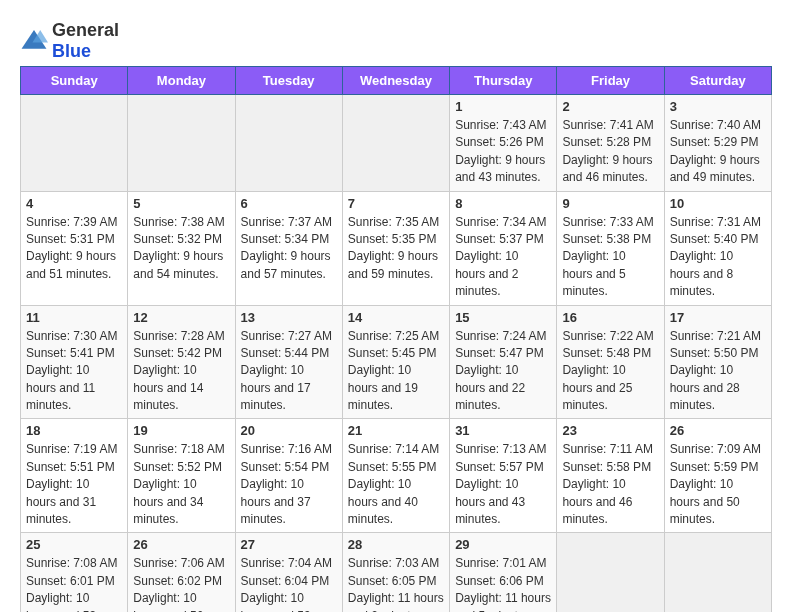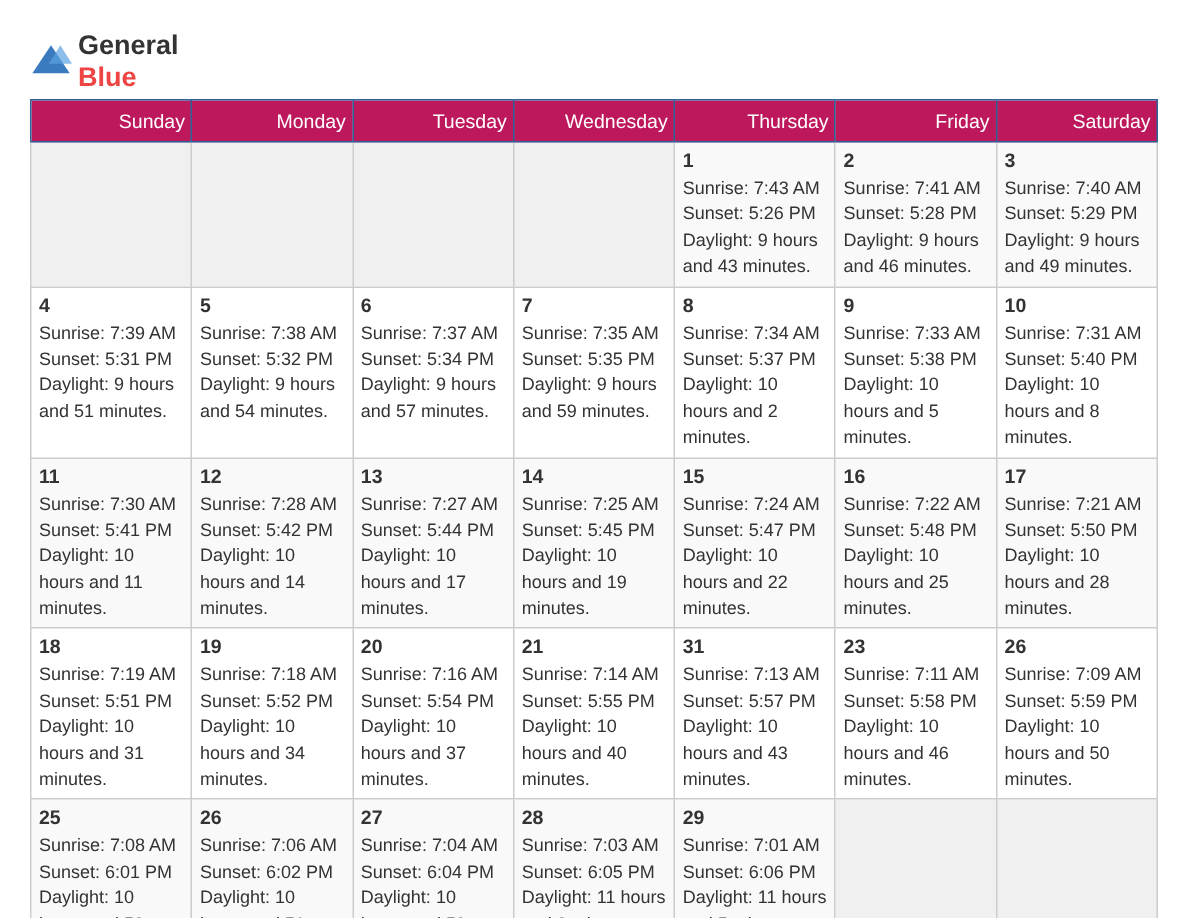--- a/index.html
+++ b/index.html
@@ -22,21 +22,21 @@
       gap: 4px;
     }
     .logo-text-general {
       font-size: 18px;
       font-weight: bold;
       color: #333;
     }
     .logo-text-blue {
       font-size: 18px;
       font-weight: bold;
-      color: #ef4444;
+      color: #1d4ed8;
     }
     .logo-icon {
       width: 28px;
       height: 28px;
     }
     .title-block {
       text-align: right;
     }
     .month-title {
       font-size: 36px;
@@ -47,26 +47,26 @@
     .location-title {
       font-size: 16px;
       color: #555;
     }
     .calendar-table {
       width: 100%;
       border-collapse: collapse;
       table-layout: fixed;
     }
     .calendar-table thead th {
-      background-color: #be185d;
+      background-color: #8b5cf6;
       color: #fff;
       font-size: 13px;
-      font-weight: normal;
+      font-weight: bold;
       padding: 6px 4px;
-      text-align: right;
+      text-align: center;
       border: 1px solid #2e6399;
     }
     .calendar-table tbody td {
       border: 1px solid #ccc;
       vertical-align: top;
       padding: 4px 5px;
       height: 90px;
       font-size: 10.5px;
       color: #333;
       background: #fff;

